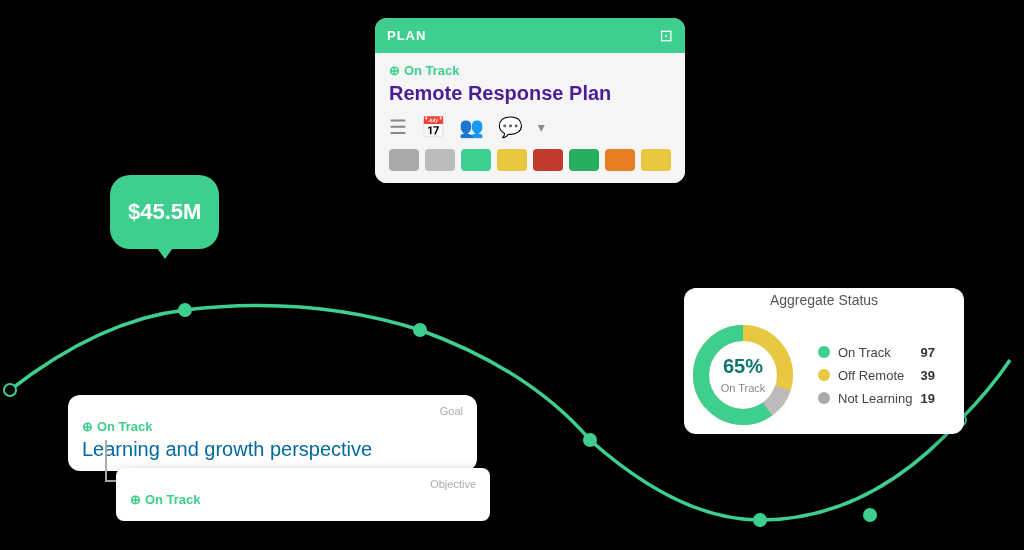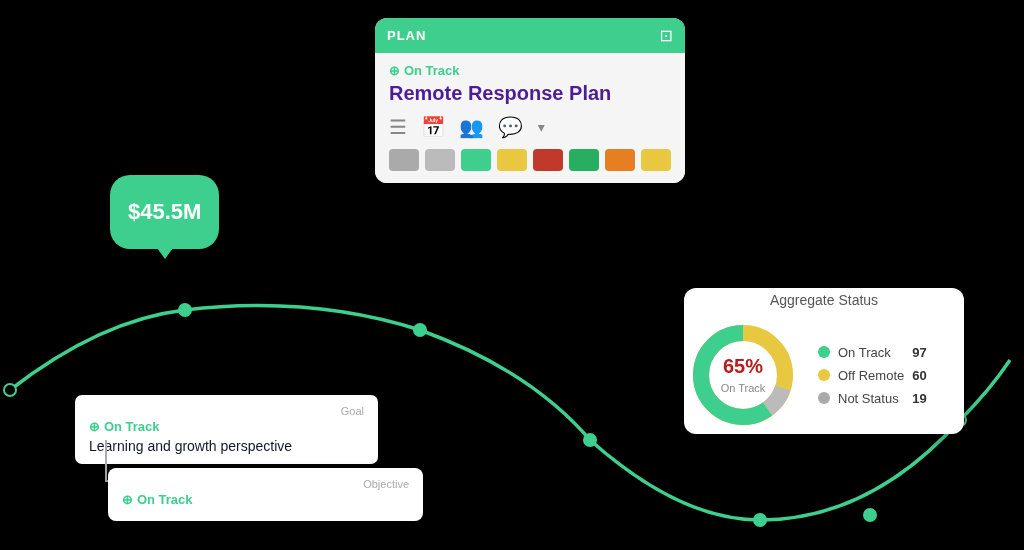--- a/index.html
+++ b/index.html
@@ -153,21 +153,21 @@
     .donut-center {
       position: absolute;
       top: 50%;
       left: 50%;
       transform: translate(-50%, -50%);
       text-align: center;
     }
     .donut-pct {
       font-size: 20px;
       font-weight: 700;
-      color: #b91c1c;
+      color: #0f766e;
       display: block;
     }
     .donut-label {
       font-size: 11px;
       color: #888;
     }
     .legend {
       display: flex;
       flex-direction: column;
       gap: 8px;
@@ -189,53 +189,52 @@
       margin-left: auto;
       font-weight: 600;
       color: #333;
     }
 
     
     .goal-card {
       position: absolute;
       top: 395px;
       left: 68px;
-      width: 303px;
+      width: 409px;
       background: #fff;
-      border-radius: 7px;
+      border-radius: 12px;
       padding: 10px 14px;
       box-shadow: 0 3px 12px rgba(0,0,0,0.25);
-      margin-left: 7px;
     }
     .card-tag {
       font-size: 11px;
       color: #aaa;
       text-align: right;
       margin-bottom: 2px;
     }
     .card-status {
       color: #3ecf8e;
       font-size: 13px;
       font-weight: 600;
       display: flex;
       align-items: center;
       gap: 4px;
       margin-bottom: 4px;
     }
     .card-desc {
-      font-size: 14px;
-      color: #0f172a;
+      font-size: 20px;
+      color: #0369a1;
     }
 
     
     .obj-card {
       position: absolute;
       top: 468px;
-      left: 108px;
-      width: 315px;
+      left: 116px;
+      width: 374px;
       background: #fff;
       border-radius: 8px;
       padding: 10px 14px;
       box-shadow: 0 3px 12px rgba(0,0,0,0.25);
     }
 
     
     .obj-connector {
       position: absolute;
       top: 440px;
@@ -340,25 +339,25 @@
     </div>
     <div class="legend">
       <div class="legend-item">
         <div class="legend-dot" style="background:#3ecf8e;"></div>
         <span>On Track</span>
         <span class="legend-count">97</span>
       </div>
       <div class="legend-item">
         <div class="legend-dot" style="background:#e8c840;"></div>
         <span>Off Remote</span>
-        <span class="legend-count">60</span>
+        <span class="legend-count">39</span>
       </div>
       <div class="legend-item">
         <div class="legend-dot" style="background:#aaa;"></div>
-        <span>Not Status</span>
+        <span>Not Learning</span>
         <span class="legend-count">19</span>
       </div>
     </div>
   </div>
 </div>
 
 <div class="goal-card">
   <div class="card-tag">Goal</div>
   <div class="card-status">
     <span>⊕</span>

